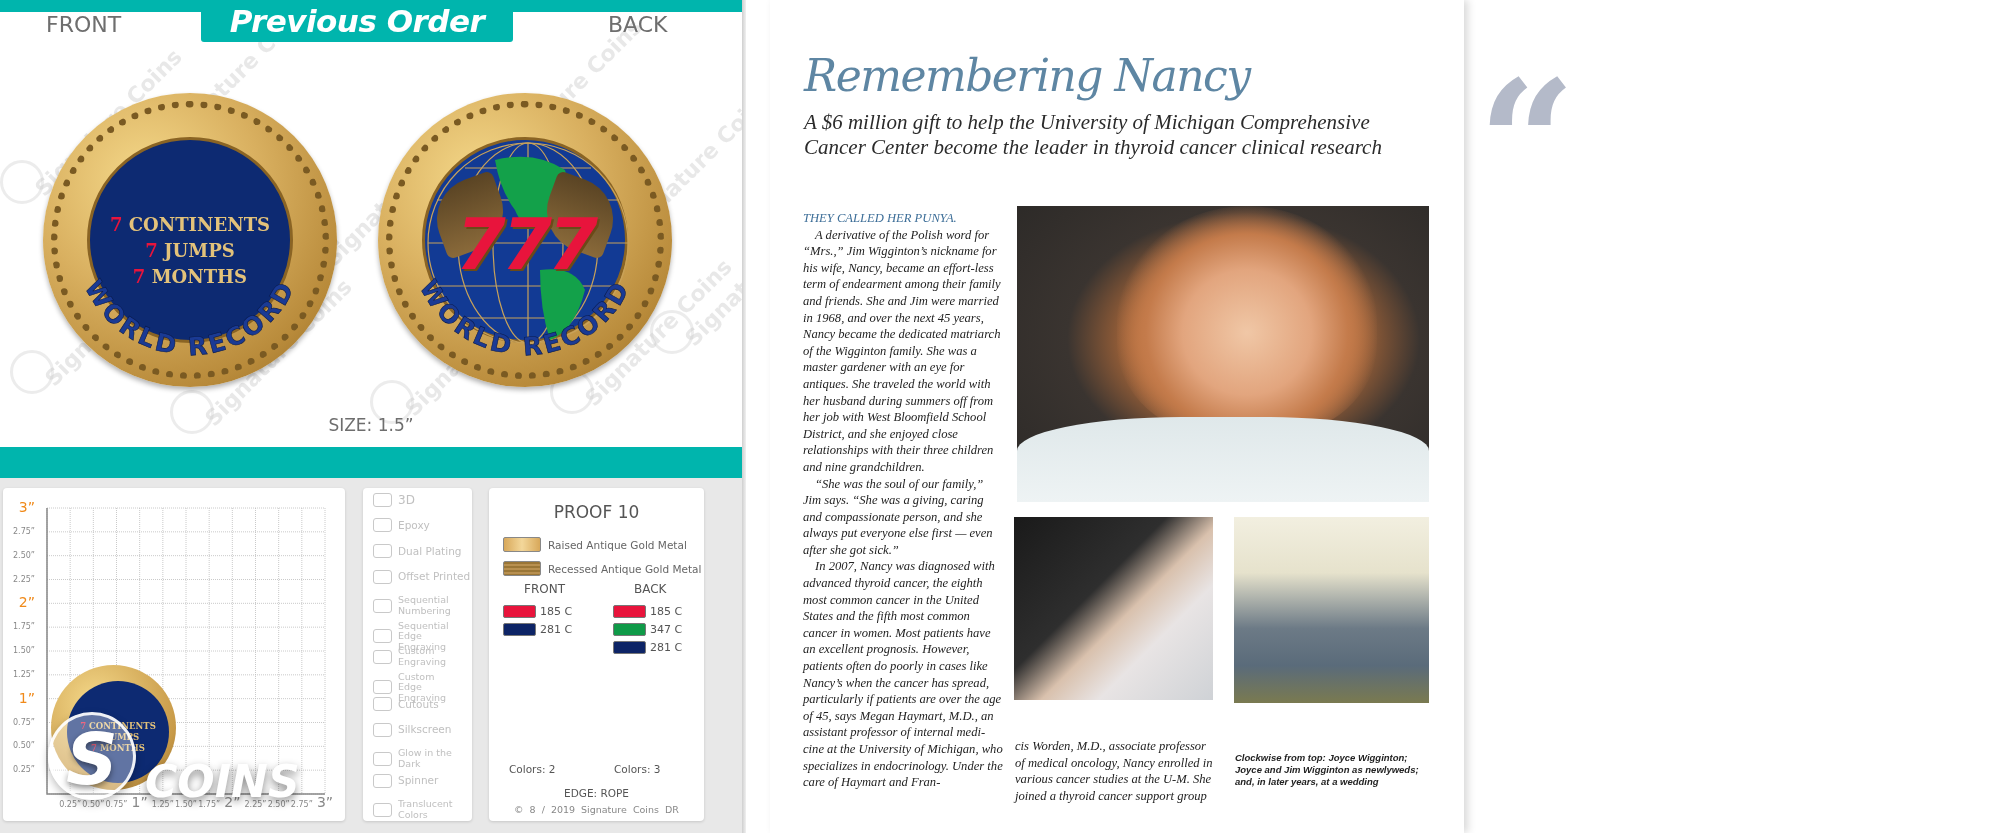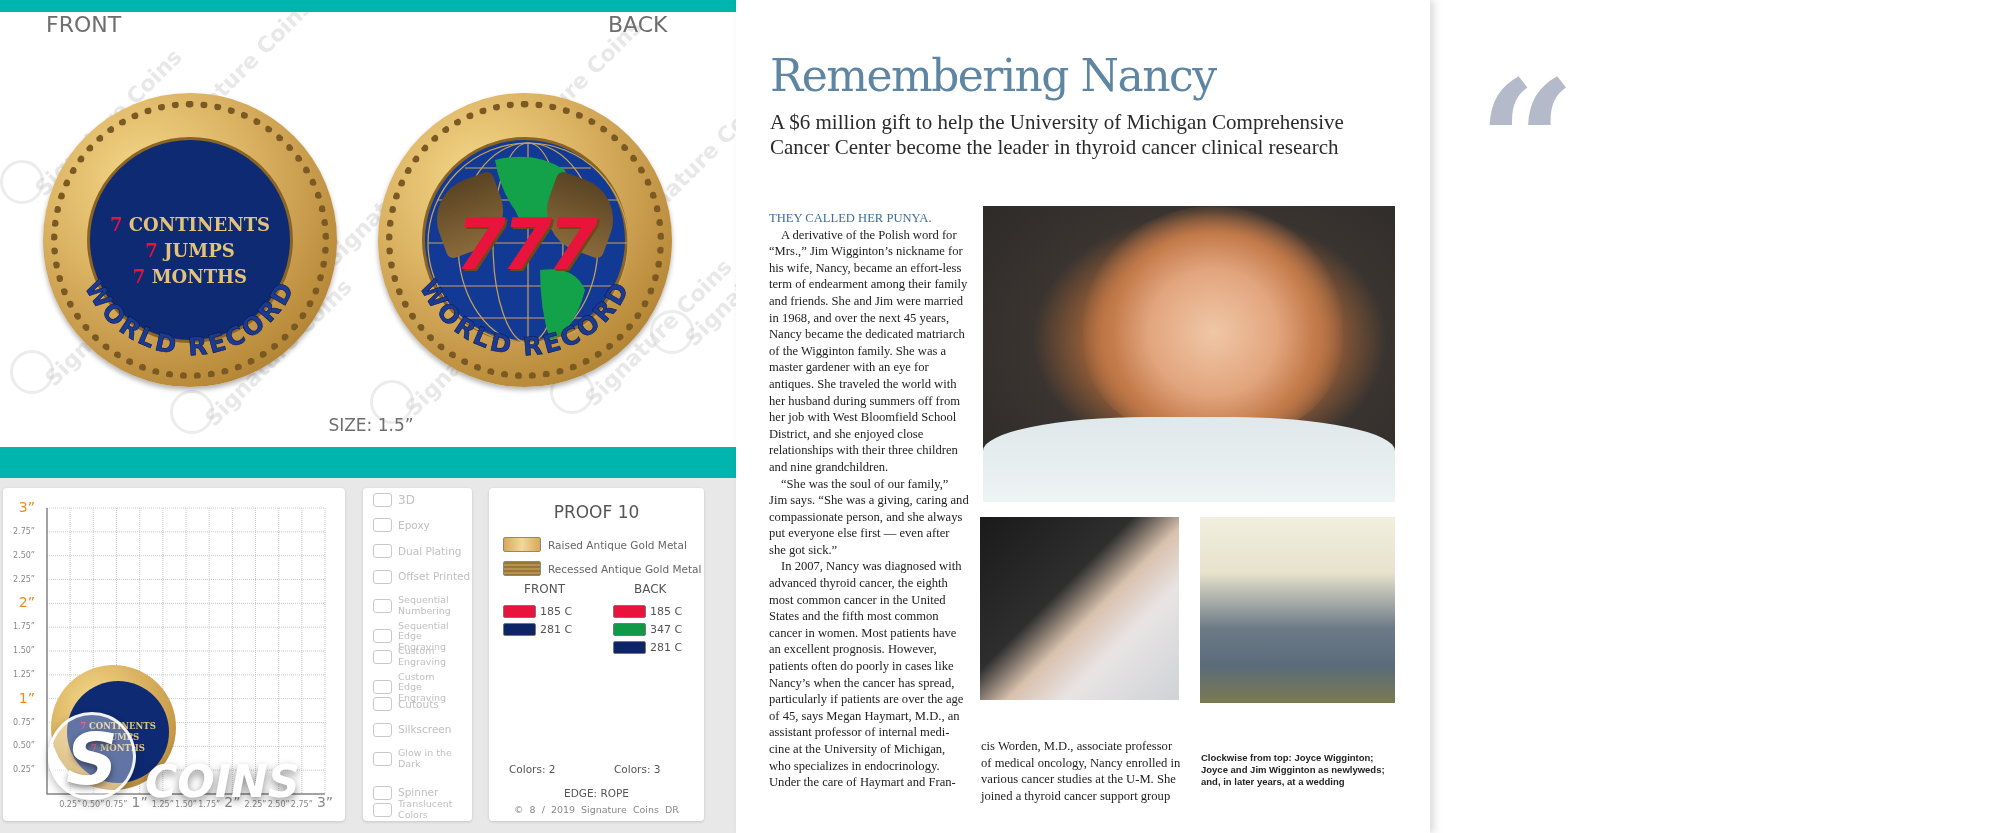--- a/index.html
+++ b/index.html
@@ -71,21 +71,21 @@
   .side-head { position: absolute; top: 94px; font-size: 12px; color: #555; font-family: "DejaVu Sans", sans-serif; }
   .pms { position: absolute; display: flex; align-items: center; }
   .pms .sw { width: 33px; height: 13px; border: 1px solid #777; border-radius: 2px; margin-right: 4px; }
   .pms .lbl { font-size: 11px; color: #555; font-family: "DejaVu Sans", sans-serif; }
   .count { position: absolute; top: 275px; font-size: 10.5px; color: #555; font-family: "DejaVu Sans", sans-serif; }
   .edge { position: absolute; left: 0; width: 100%; top: 299px; text-align: center; font-size: 10.5px; color: #555; font-family: "DejaVu Sans", sans-serif; }
   .footer { position: absolute; left: 0; width: 100%; top: 316px; text-align: center; font-size: 9.5px; color: #888; font-family: "DejaVu Sans", sans-serif; word-spacing: 3px; }
 
   
   .gutter { position: absolute; left: 742px; top: 0; width: 4px; height: 833px; background: linear-gradient(90deg, #cfcfcf, #f0f0f0); }
-  .mag { position: absolute; left: 736px; top: 0; width: 694px; height: 833px; background: #ffffff; box-shadow: 4px 0 8px rgba(0,0,0,0.15); }
+  .mag { position: absolute; left: 770px; top: 0; width: 694px; height: 833px; background: #ffffff; box-shadow: 4px 0 8px rgba(0,0,0,0.15); font-style: italic; }
   .mag-title { position: absolute; left: 34px; top: 50px; font-family: "DejaVu Serif", serif; font-size: 44px; color: #5e86a3; letter-spacing: -1.5px; font-weight: normal; }
   .mag-dek { position: absolute; left: 34px; top: 110px; width: 600px; font-family: "Liberation Serif", serif; font-size: 21px; color: #2b2b2b; line-height: 25px; }
   .col { position: absolute; font-family: "Liberation Serif", serif; font-size: 12.6px; color: #222; line-height: 16.6px; }
   .col1 { left: 33px; top: 210px; width: 200px; }
   .col2 { left: 245px; top: 738px; width: 200px; }
   .kicker { color: #3d6e98; }
   .col p { text-indent: 12px; }
   .col p.noind { text-indent: 0; }
   .photo { position: absolute; overflow: hidden; }
   .photo-main { left: 247px; top: 206px; width: 412px; height: 296px; background: radial-gradient(ellipse at 55% 45%, #e8b18a 0%, #d49a6c 18%, #b46c3a 32%, #3a3430 55%, #2a2826 100%); }
@@ -122,20 +122,21 @@
           <div class="watermark" style="left: 180px; top: 340px;">Signature Coins</div>
           <div class="wm-seal" style="left: 170px; top: 390px;"></div>
           <div class="watermark" style="left: 380px; top: 330px;">Signature Coins</div>
           <div class="wm-seal" style="left: 370px; top: 380px;"></div>
           <div class="watermark" style="left: 560px; top: 320px;">Signature Coins</div>
           <div class="wm-seal" style="left: 550px; top: 370px;"></div>
           <div class="watermark" style="left: 660px; top: 260px;">Signature Coins</div>
           <div class="wm-seal" style="left: 650px; top: 310px;"></div>
         </div>
       <div class="proof-topbar"></div>
+      <div class="po-tab">Previous Order</div>
       <div class="side-label side-front">FRONT</div>
       <div class="side-label side-back">BACK</div>
 
       <div class="coin coin-front">
         <div class="rope"></div>
         <div class="field">
           <div class="coin-lines" id="front-lines">
               <div><span class="seven">7</span><span> CONTINENTS</span></div>
               <div><span class="seven">7</span><span> JUMPS</span></div>
               <div><span class="seven">7</span><span> MONTHS</span></div>
@@ -299,21 +300,21 @@
         </div>
         <div class="opt" style="top: 234.5px;">
           <span class="box"></span>
           <span class="lbl" style="font-size: 10.5px;">Silkscreen</span>
         </div>
         <div class="opt" style="top: 260px;">
           <span class="box"></span>
           <span class="lbl">Glow in the
 Dark</span>
         </div>
-        <div class="opt" style="top: 285.5px; margin-top: 12px;">
+        <div class="opt" style="top: 285.5px;">
           <span class="box"></span>
           <span class="lbl" style="font-size: 10.5px;">Spinner</span>
         </div>
         <div class="opt" style="top: 311px;">
           <span class="box"></span>
           <span class="lbl">Translucent
 Colors</span>
         </div>
       </div>
 

